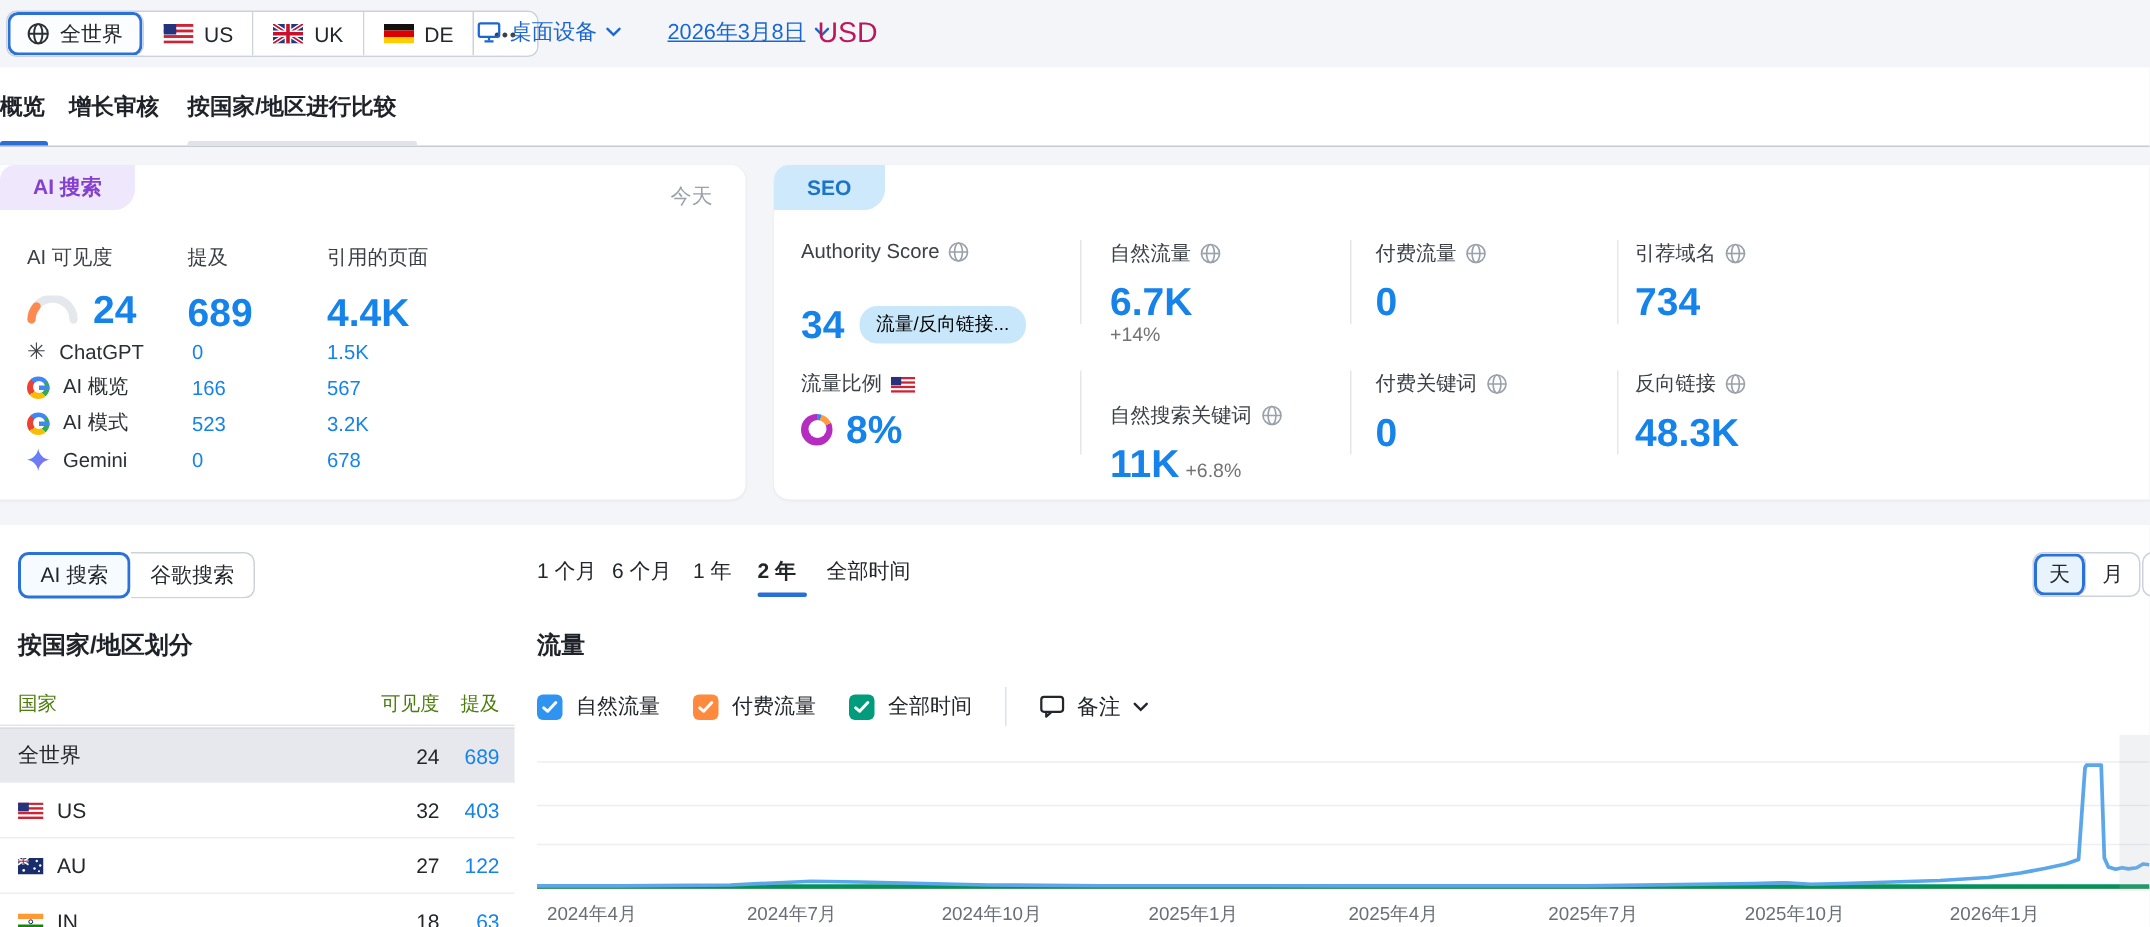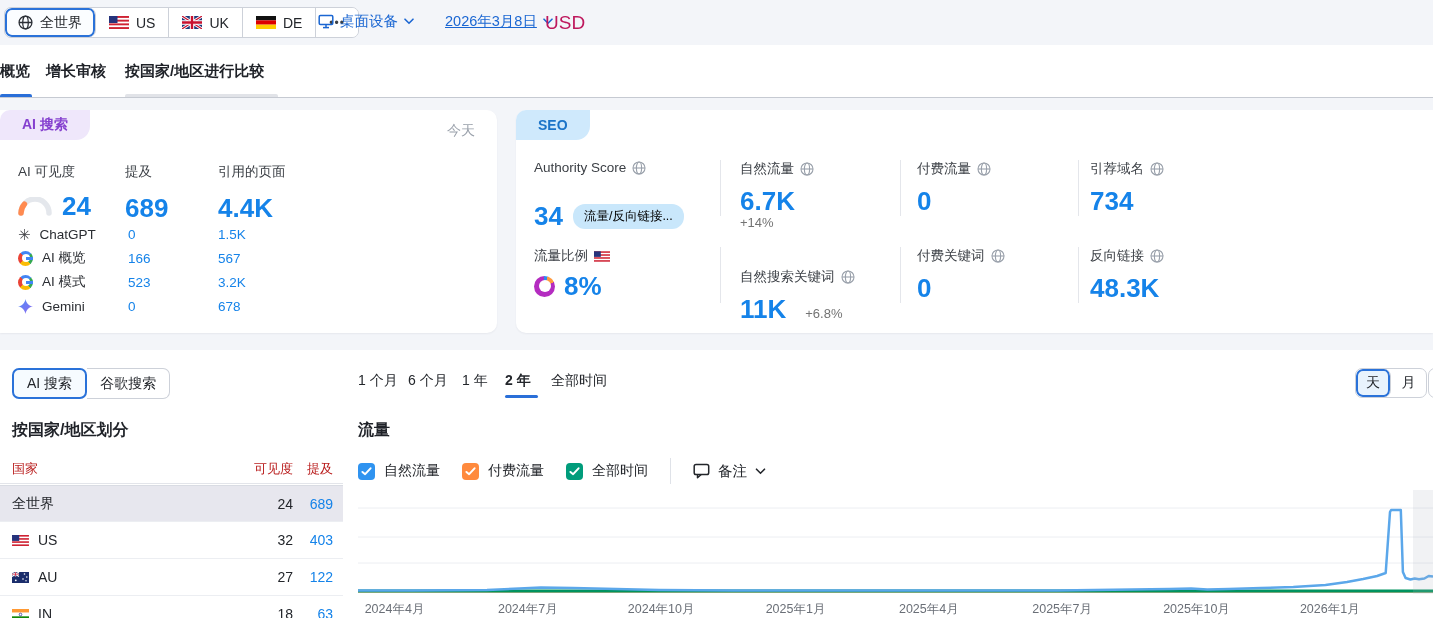--- a/index.html
+++ b/index.html
@@ -48,21 +48,21 @@
   .bottom { position:absolute; left:0; top:350px; width:1433px; height:268px; background:#fff; }
   .toggle-group { position:absolute; left:12px; top:18px; display:flex; height:31px;
     border-radius:7px; overflow:visible; }
   .tg { display:flex; align-items:center; padding:0 13px; font-size:14px; border:1px solid #cdd1d9;
     background:#fff; cursor:pointer; }
   .tg:first-child { border-radius:7px 0 0 7px; }
   .tg:last-child { border-radius:0 7px 7px 0; border-left:none; }
   .tg.sel { border:2px solid #2a72d9; background:#f6fbff; border-radius:7px; }
   .sec-title { position:absolute; font-size:16px; font-weight:700; color:#1f2228; }
   
-  .thead { position:absolute; font-size:13px; color:#b91c1c; }
+  .thead { position:absolute; font-size:13px; color:#4d7c0f; }
   .crow { position:absolute; left:0; width:343px; height:37px; display:flex; align-items:center;
     border-bottom:1px solid #eceef2; cursor:pointer; font-size:14px; }
   .crow.hl { background:#e7e7ee; border-top:1px solid #d9dce3; }
   .crow .cname { margin-left:12px; display:flex; align-items:center; gap:9px; }
   .cvis { position:absolute; right:50px; text-align:right; width:40px; color:#23262b; }
   .cmen { position:absolute; right:10px; text-align:right; width:36px; color:#1583e9; }
   
   .rtab { position:absolute; top:22px; font-size:14px; color:#23262b; cursor:pointer; }
   .rtab-underline { position:absolute; height:3px; background:#2a6fd8; border-radius:2px; }
   .gran-group { position:absolute; top:18px; display:flex; height:30px; border:1px solid #cdd1d9;
@@ -329,21 +329,21 @@
     <div class="mlabel">
         <span>自然搜索关键词</span>
       <svg width="14" height="14" viewBox="0 0 14 14">
           <g fill="none" stroke="#9aa1ab" stroke-width="1.1">
             <circle cx="7" cy="7" r="6"></circle>
             <ellipse cx="7" cy="7" rx="2.6" ry="6"></ellipse>
             <line x1="1" y1="7" x2="13" y2="7"></line>
           </g>
         </svg>
       </div>
-    <div style="display:flex; align-items:baseline; gap:19px; margin-top:10px;">
+    <div style="display:flex; align-items:baseline; gap:4px; margin-top:10px;">
       <span class="bigval">11K</span>
       <span class="delta">+6.8%</span>
     </div>
   </div>
   <div class="seo-col" style="left:401px; top:137px;">
     <div class="mlabel">
         <span>付费关键词</span>
       <svg width="14" height="14" viewBox="0 0 14 14">
           <g fill="none" stroke="#9aa1ab" stroke-width="1.1">
             <circle cx="7" cy="7" r="6"></circle>

